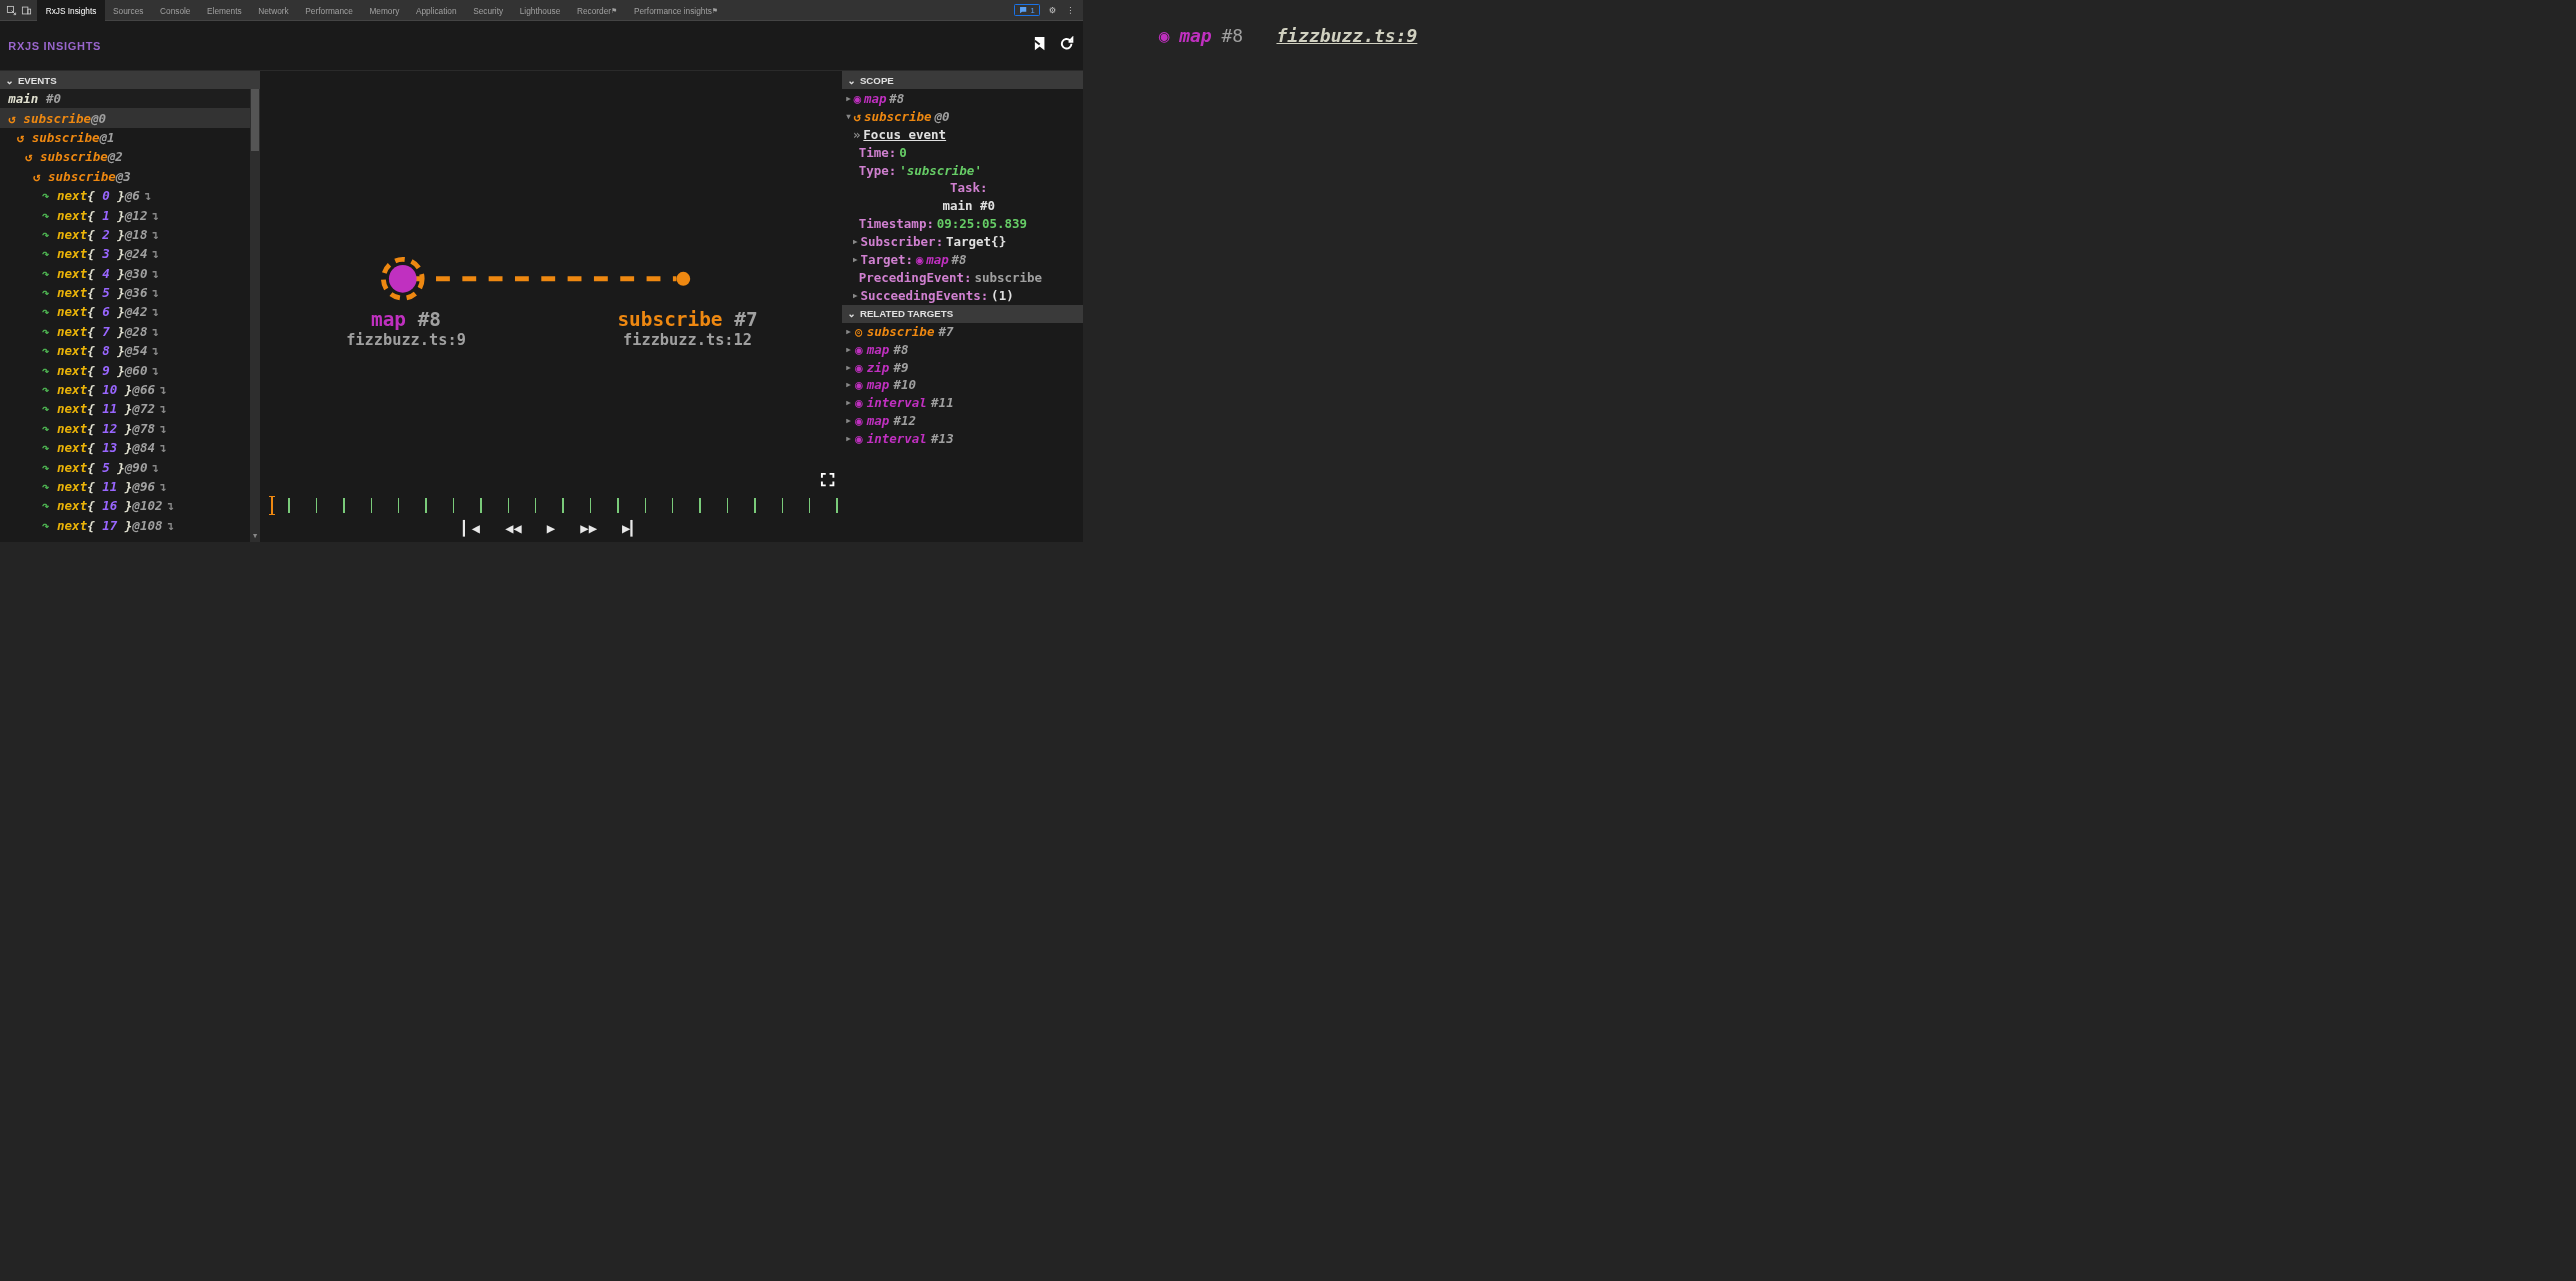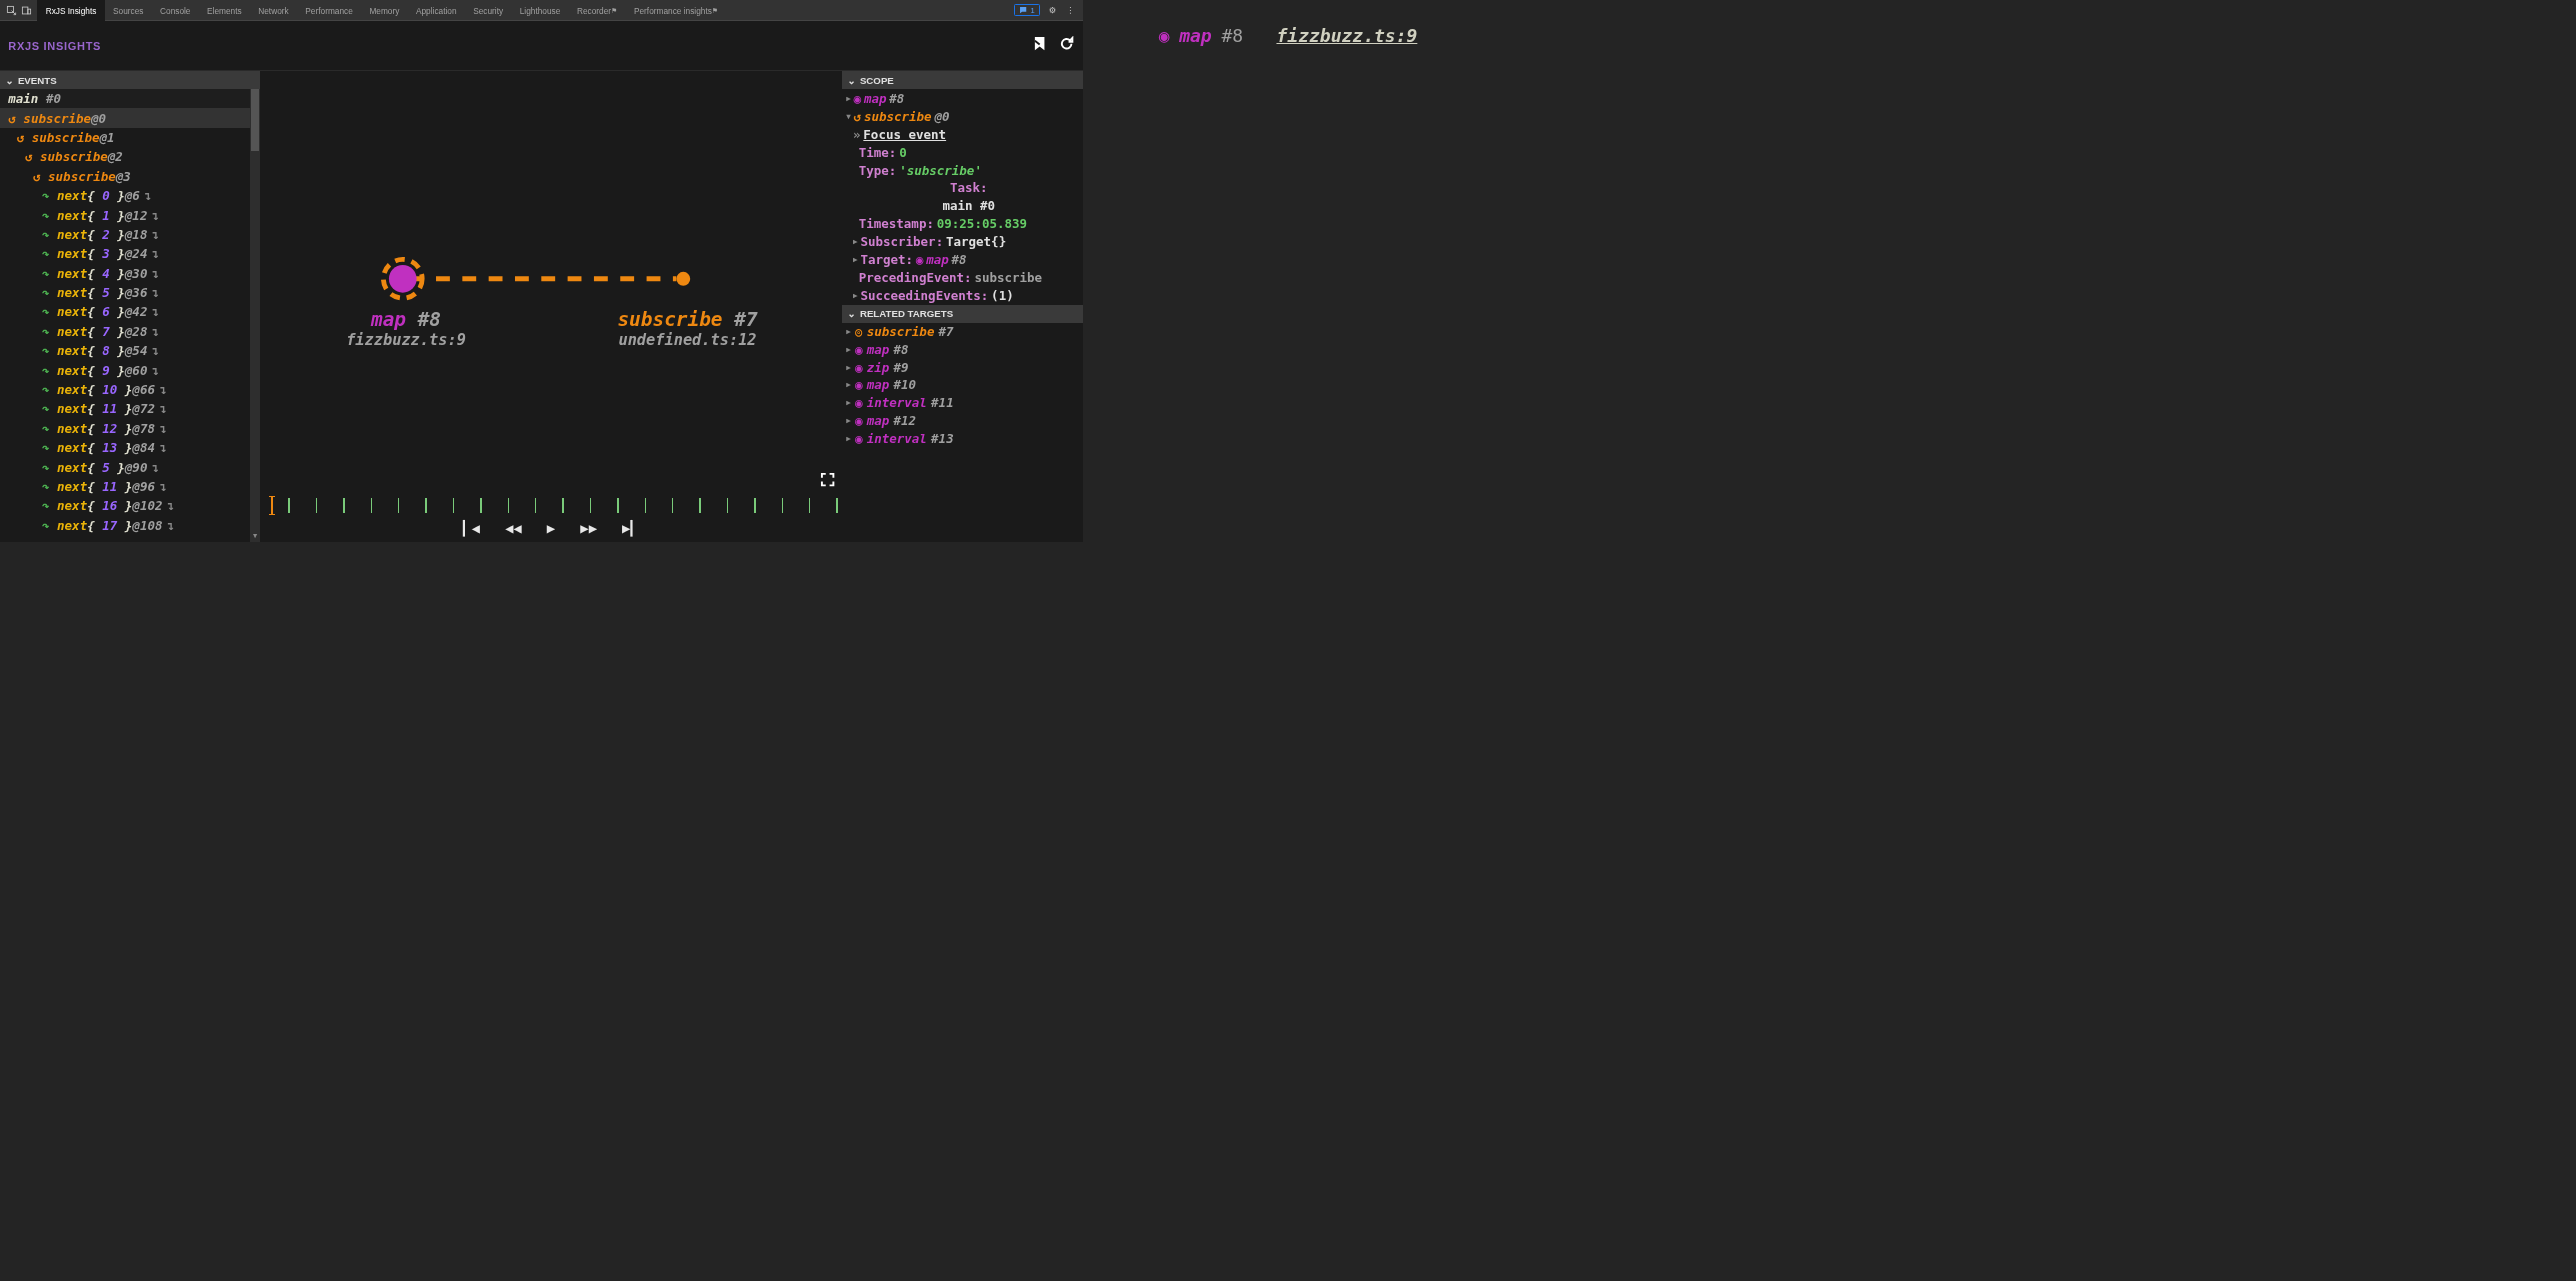--- a/index.html
+++ b/index.html
@@ -34,21 +34,21 @@
 .tx-green{color:#eab308}
 .tx-gray{color:#a0a0a0}
 .tx-purple{color:#9966ff}
 .val-wrap{color:#e0e0d0;font-style:italic}
 .arrow-down{color:#888;margin-left:4.2px}
 .left-scroll{position:absolute;right:0;top:18px;bottom:0;width:9.7px;background:#2e2e2e}
 .left-thumb{position:absolute;top:0;left:0.7px;right:0.7px;height:62px;background:#555}
 .left-arrow{position:absolute;left:0;right:0;height:9.7px;color:#888;text-align:center;font-size:7px}
 .main{flex:1;background:#1a1a1a;position:relative}
 .graph-svg{width:100%;height:100%}
-.node-label{position:absolute;text-align:center;font-style:italic}
+.node-label{position:absolute;text-align:center;}
 .node-label .n-name{font-size:19.4px;font-weight:600}
 .node-label .n-loc{font-size:15.3px;color:#a0a0a0;font-weight:600}
 .fullscreen-btn{position:absolute;right:7px;top:401px;color:#fff;font-size:14px;cursor:pointer}
 .timeline{position:absolute;left:5.6px;right:5.6px;top:424px;height:21px}
 .tick{position:absolute;top:2.8px;width:1.4px;height:15.3px;background:#7acb7a}
 .cursor-tick{position:absolute;top:0.7px;width:1.4px;height:19.4px;background:#ee8811}
 .cursor-tick::before,.cursor-tick::after{content:"";position:absolute;left:-2.1px;width:5.6px;height:1.4px;background:#ee8811}
 .cursor-tick::before{top:0}.cursor-tick::after{bottom:0}
 .player{position:absolute;left:0;right:0;top:449px;display:flex;justify-content:center;gap:25px;color:#e8e8e8;font-size:14px}
 .player span{cursor:pointer}
@@ -304,21 +304,21 @@
       <circle cx="205" cy="300" r="28" fill="none" stroke="#ee8811" stroke-width="7" stroke-dasharray="14 10"></circle>
       <circle cx="205" cy="300" r="20" fill="#c030c0"></circle>
       <circle cx="610" cy="300" r="10" fill="#ee8811"></circle>
     </svg>
     <div class="node-label" style="left:80px;top:237px;width:132px">
       <div class="n-name"><span style="color:#c030c0">map</span> <span style="color:#a0a0a0">#8</span></div>
       <div class="n-loc">fizzbuzz.ts:9</div>
     </div>
     <div class="node-label" style="left:337px;top:237px;width:181px">
       <div class="n-name"><span style="color:#ee8811">subscribe</span> <span style="color:#a0a0a0">#7</span></div>
-      <div class="n-loc">undefined.ts:12</div>
+      <div class="n-loc">fizzbuzz.ts:12</div>
     </div>
     <div class="fullscreen-btn"><svg width="15.3" height="15.3" viewBox="0 0 16 16" fill="none" stroke="currentColor" stroke-width="2">
           <path d="M2 6V2h4M10 2h4v4M14 10v4h-4M6 14H2v-4"></path>
         </svg></div>
     <div class="timeline" id="timeline">
         <div class="tick" style="left: 4%;"></div>
         <div class="tick" style="left: 8.8%;"></div>
         <div class="tick" style="left: 13.6%;"></div>
         <div class="tick" style="left: 18.4%;"></div>
         <div class="tick" style="left: 23.2%;"></div>

